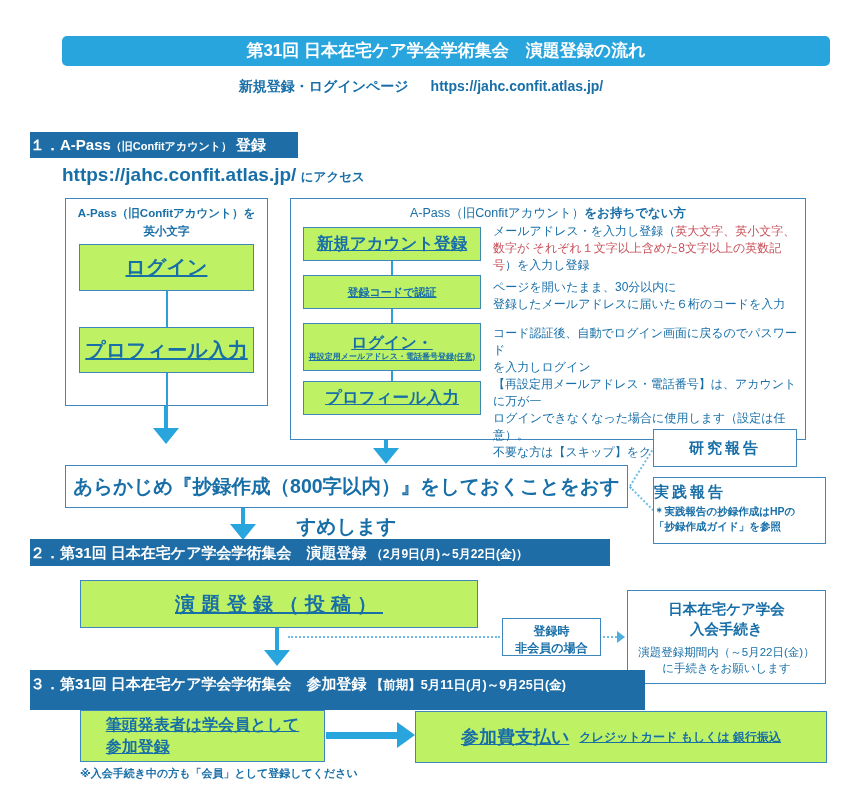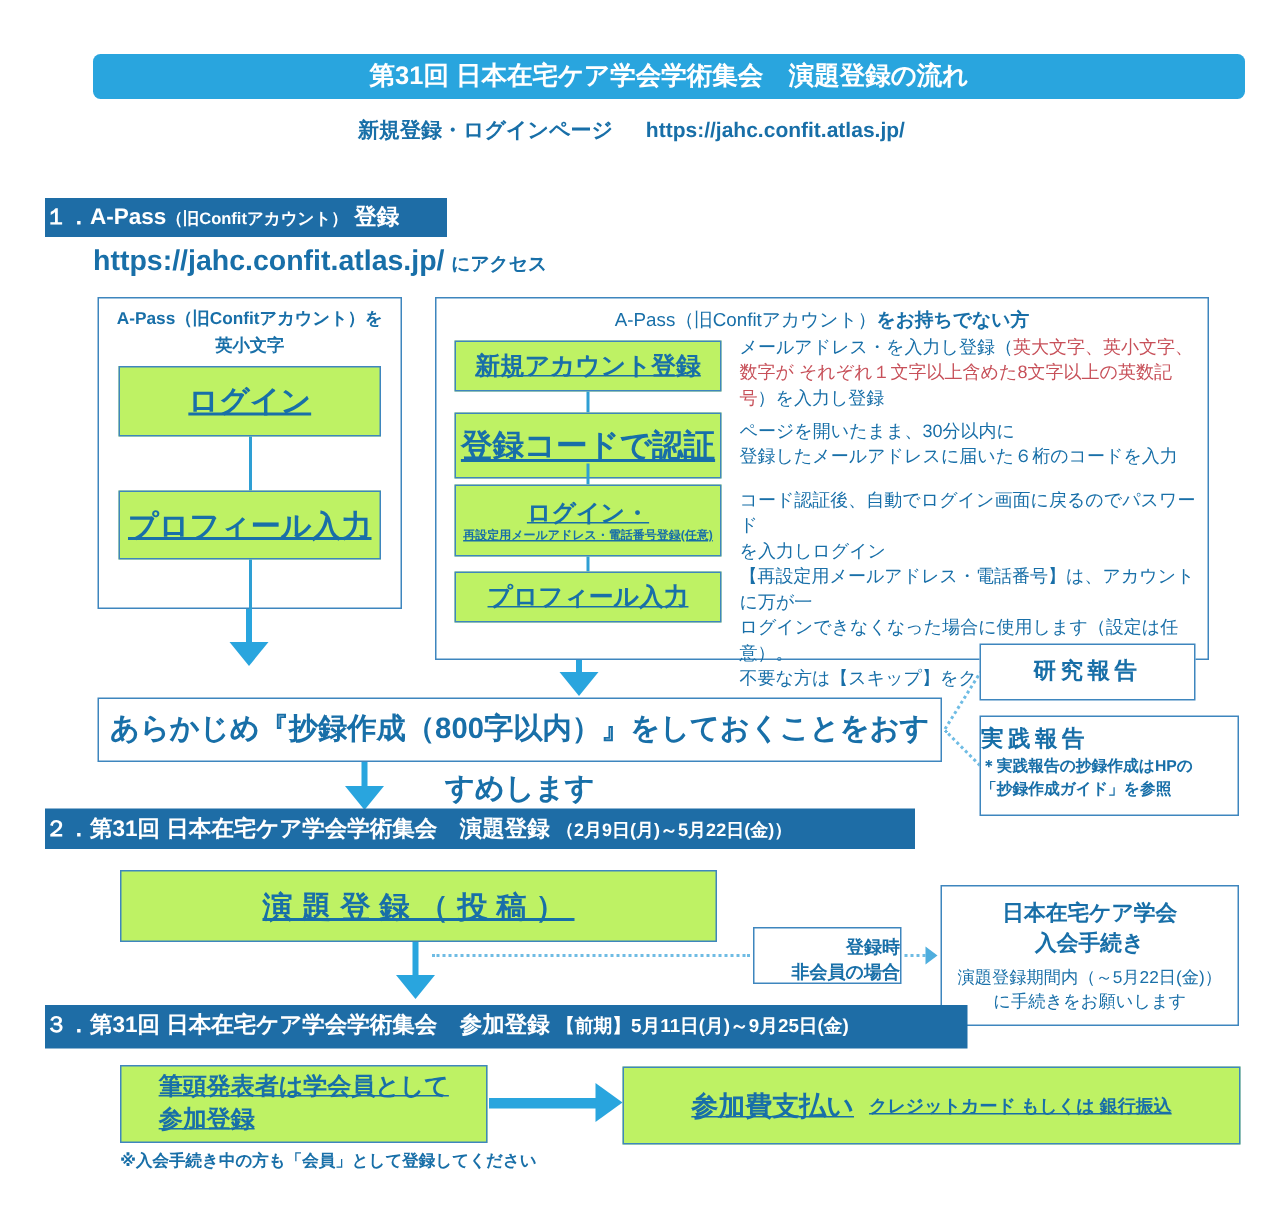--- a/index.html
+++ b/index.html
@@ -61,21 +61,21 @@
 
   <div class="abs stem" style="left:164px;top:406px;width:4px;height:22px;"></div>
   <div class="abs dhead" style="left:153px;top:428px;"></div>
 
   <div class="abs obox" style="left:290px;top:198px;width:516px;height:242px;border-width:1px;">
     <div style="position:absolute;top:6px;left:0;width:100%;text-align:center;font-size:12.5px;">
       <span>A-Pass（旧Confitアカウント）</span><span style="font-weight:bold;">をお持ちでない方</span>
     </div>
     <div class="fbox" style="position:absolute;left:12px;top:28px;width:178px;height:34px;font-size:16.5px;">新規アカウント登録</div>
     <div class="conn" style="position:absolute;left:100px;top:62px;height:14px;"></div>
-    <div class="fbox" style="position:absolute;left:12px;top:76px;width:178px;height:44px;font-size:21px;">登録コードで認証</div>
+    <div class="fbox" style="position:absolute;left:12px;top:76px;width:178px;height:34px;font-size:11px;">登録コードで認証</div>
     <div class="conn" style="position:absolute;left:100px;top:110px;height:14px;"></div>
     <div class="fbox" style="position:absolute;left:12px;top:124px;width:178px;height:48px;flex-direction:column;line-height:1.2;">
       <span style="font-size:16px;">ログイン・</span>
       <span style="font-size:8px;font-weight:bold;">再設定用メールアドレス・電話番号登録(任意)</span>
     </div>
     <div class="conn" style="position:absolute;left:100px;top:172px;height:10px;"></div>
     <div class="fbox" style="position:absolute;left:12px;top:182px;width:178px;height:34px;font-size:16.5px;">プロフィール入力</div>
 
     <div class="note" style="position:absolute;left:202px;top:24px;width:304px;">
       <span class="blue">メールアドレス・を入力し登録（</span><span class="red">英大文字、英小文字、数字が それぞれ１文字以上含めた8文字以上の英数記号</span><span class="blue">）を入力し登録</span>
@@ -112,35 +112,35 @@
     <span>２．第31回 日本在宅ケア学会学術集会　演題登録</span>
     <span class="small" style="font-size:12px;">（2月9日(月)～5月22日(金)）</span>
   </div>
 
   <div class="abs fbox" style="left:80px;top:580px;width:398px;height:48px;font-size:20px;letter-spacing:6px;">演題登録（投稿）</div>
   <div class="abs stem" style="left:275px;top:628px;width:4px;height:22px;"></div>
   <div class="abs dhead" style="left:264px;top:650px;"></div>
 
   <div class="abs dot" style="left:288px;top:636px;width:212px;"></div>
   <div class="abs obox" style="left:502px;top:618px;width:99px;height:38px;border-width:1px;">
-    <div class="pre" style="font-size:12px;font-weight:bold;text-align:right;line-height:1.45;margin-top:4px;">登録時
+    <div class="pre" style="font-size:12px;font-weight:bold;text-align:center;line-height:1.45;margin-top:4px;">登録時
 非会員の場合</div>
   </div>
   <div class="abs dot" style="left:603px;top:636px;width:14px;"></div>
   <div class="abs" style="left:617px;top:631px;width:0;height:0;border-top:6px solid transparent;
               border-bottom:6px solid transparent;border-left:8px solid #4FAEDE;"></div>
 
   <div class="abs obox" style="left:627px;top:590px;width:199px;height:94px;text-align:center;">
     <div class="pre" style="font-weight:bold;font-size:14.5px;line-height:1.4;margin-top:8px;">日本在宅ケア学会
 入会手続き</div>
     <div class="pre" style="font-size:11.5px;line-height:1.4;margin-top:4px;">演題登録期間内（～5月22日(金)）
 に手続きをお願いします</div>
   </div>
 
-  <div class="abs bar" style="left:30px;top:670px;width:615px;height:29px;">
+  <div class="abs bar" style="left:30px;top:670px;width:615px;height:40px;">
     <span>３．第31回 日本在宅ケア学会学術集会　参加登録</span>
     <span class="small" style="font-size:12.5px;">【前期】5月11日(月)～9月25日(金)</span>
   </div>
 
   <div class="abs fbox pre" style="left:80px;top:710px;width:245px;height:52px;font-size:16px;line-height:1.35;">筆頭発表者は学会員として
 参加登録</div>
   <div class="abs" style="left:80px;top:766px;font-size:11px;font-weight:bold;">※入会手続き中の方も「会員」として登録してください</div>
 
   <div class="abs stem" style="left:326px;top:732px;width:72px;height:7px;"></div>
   <div class="abs rhead" style="left:397px;top:722px;"></div>

